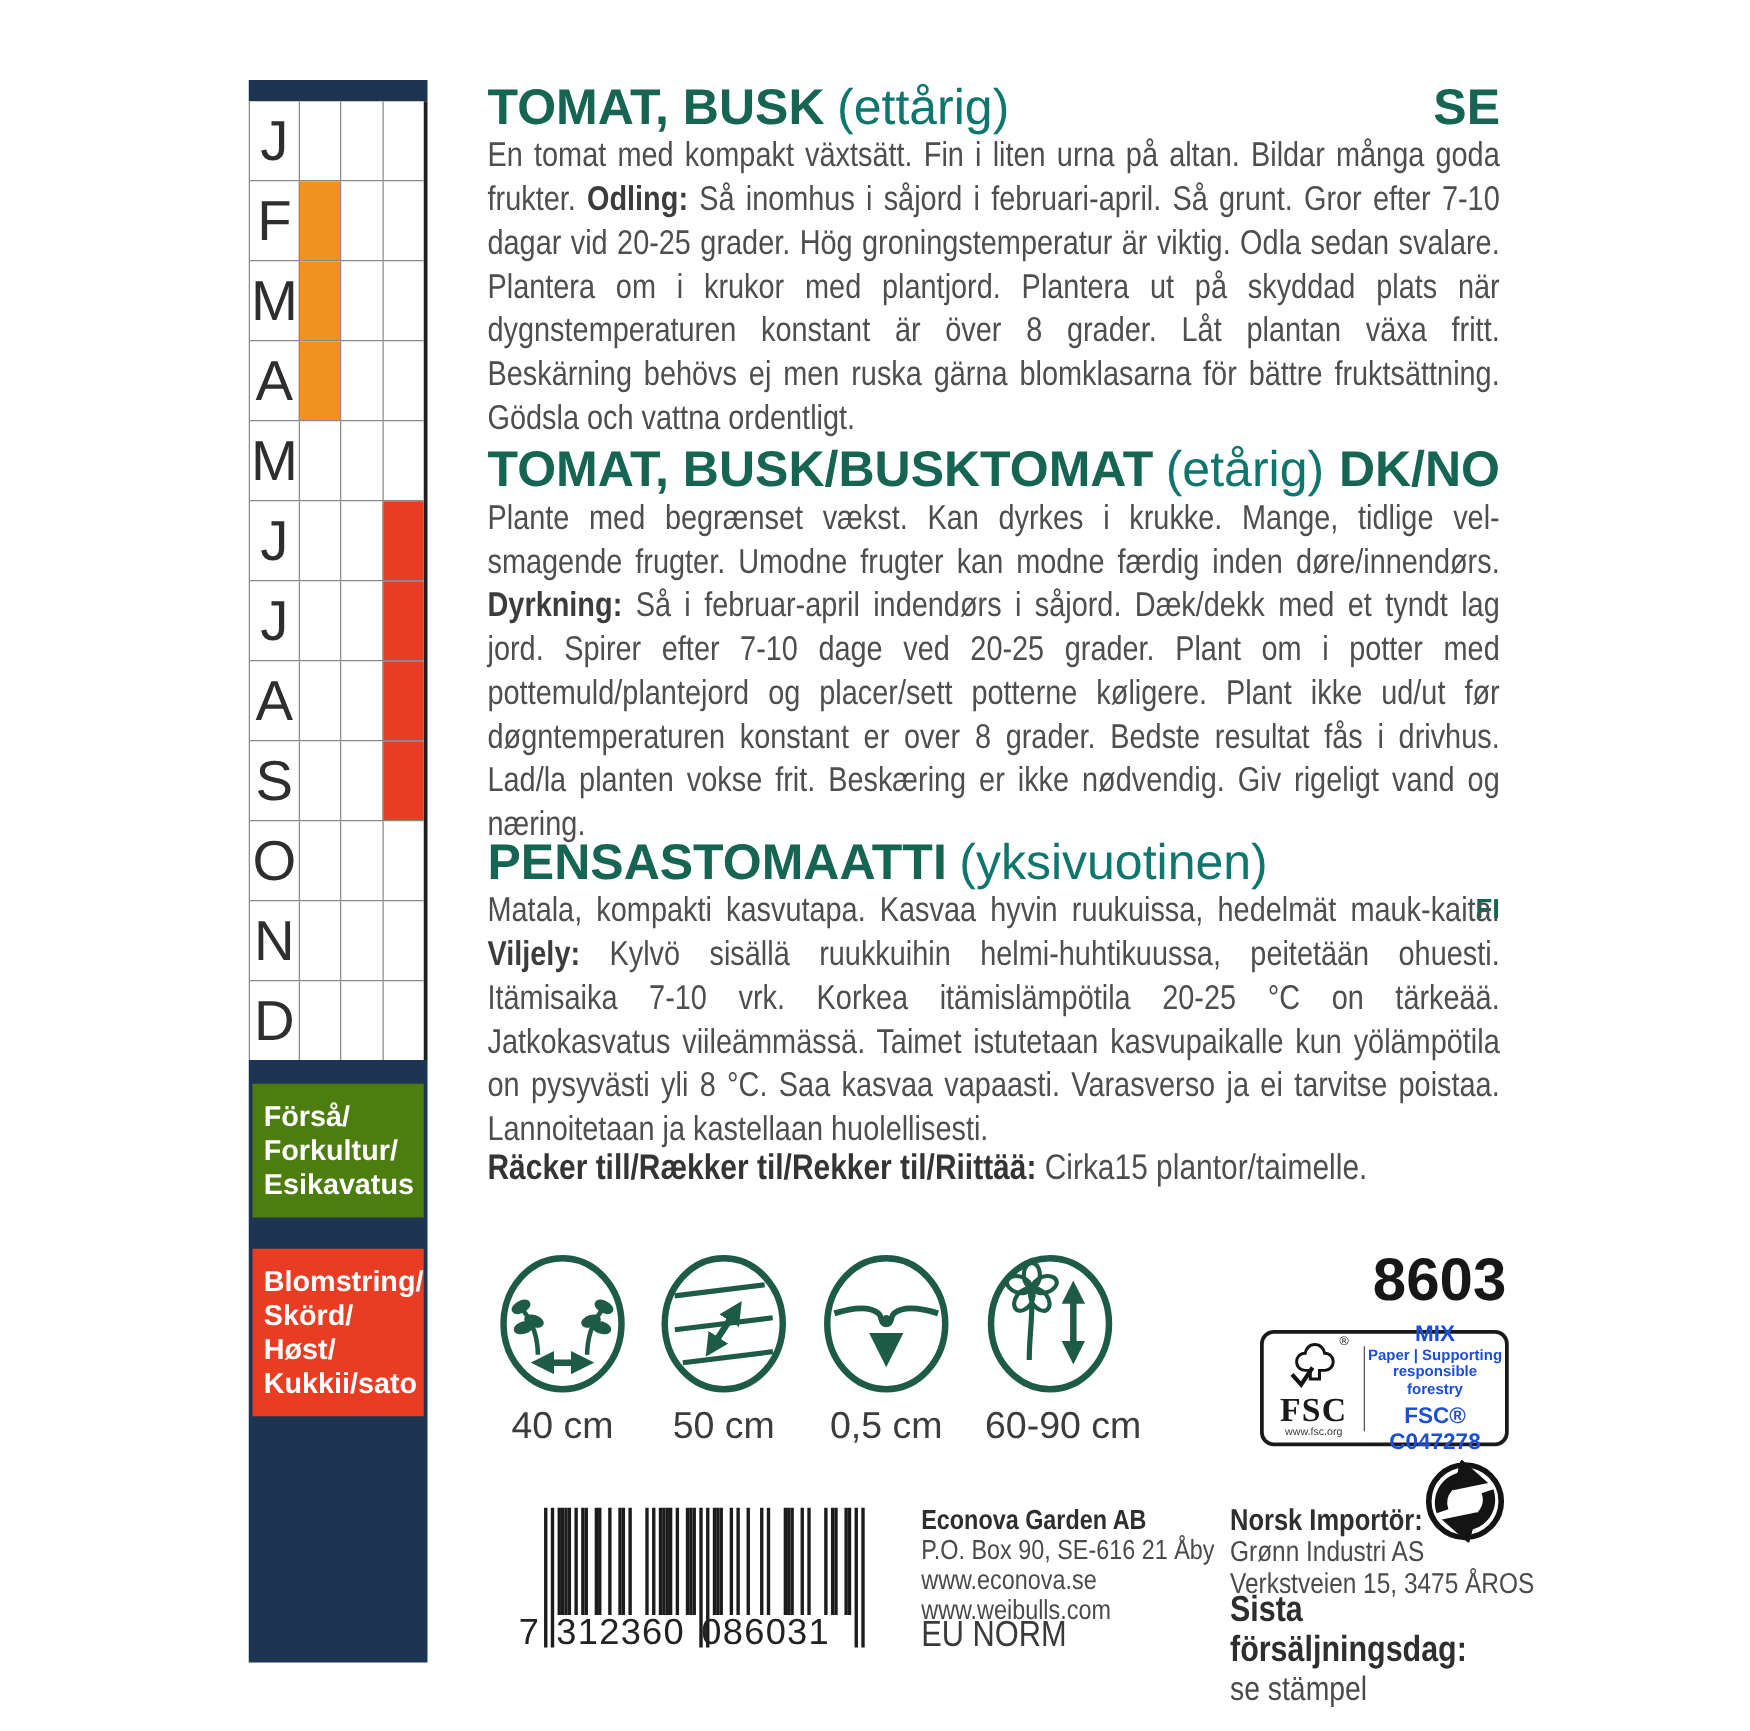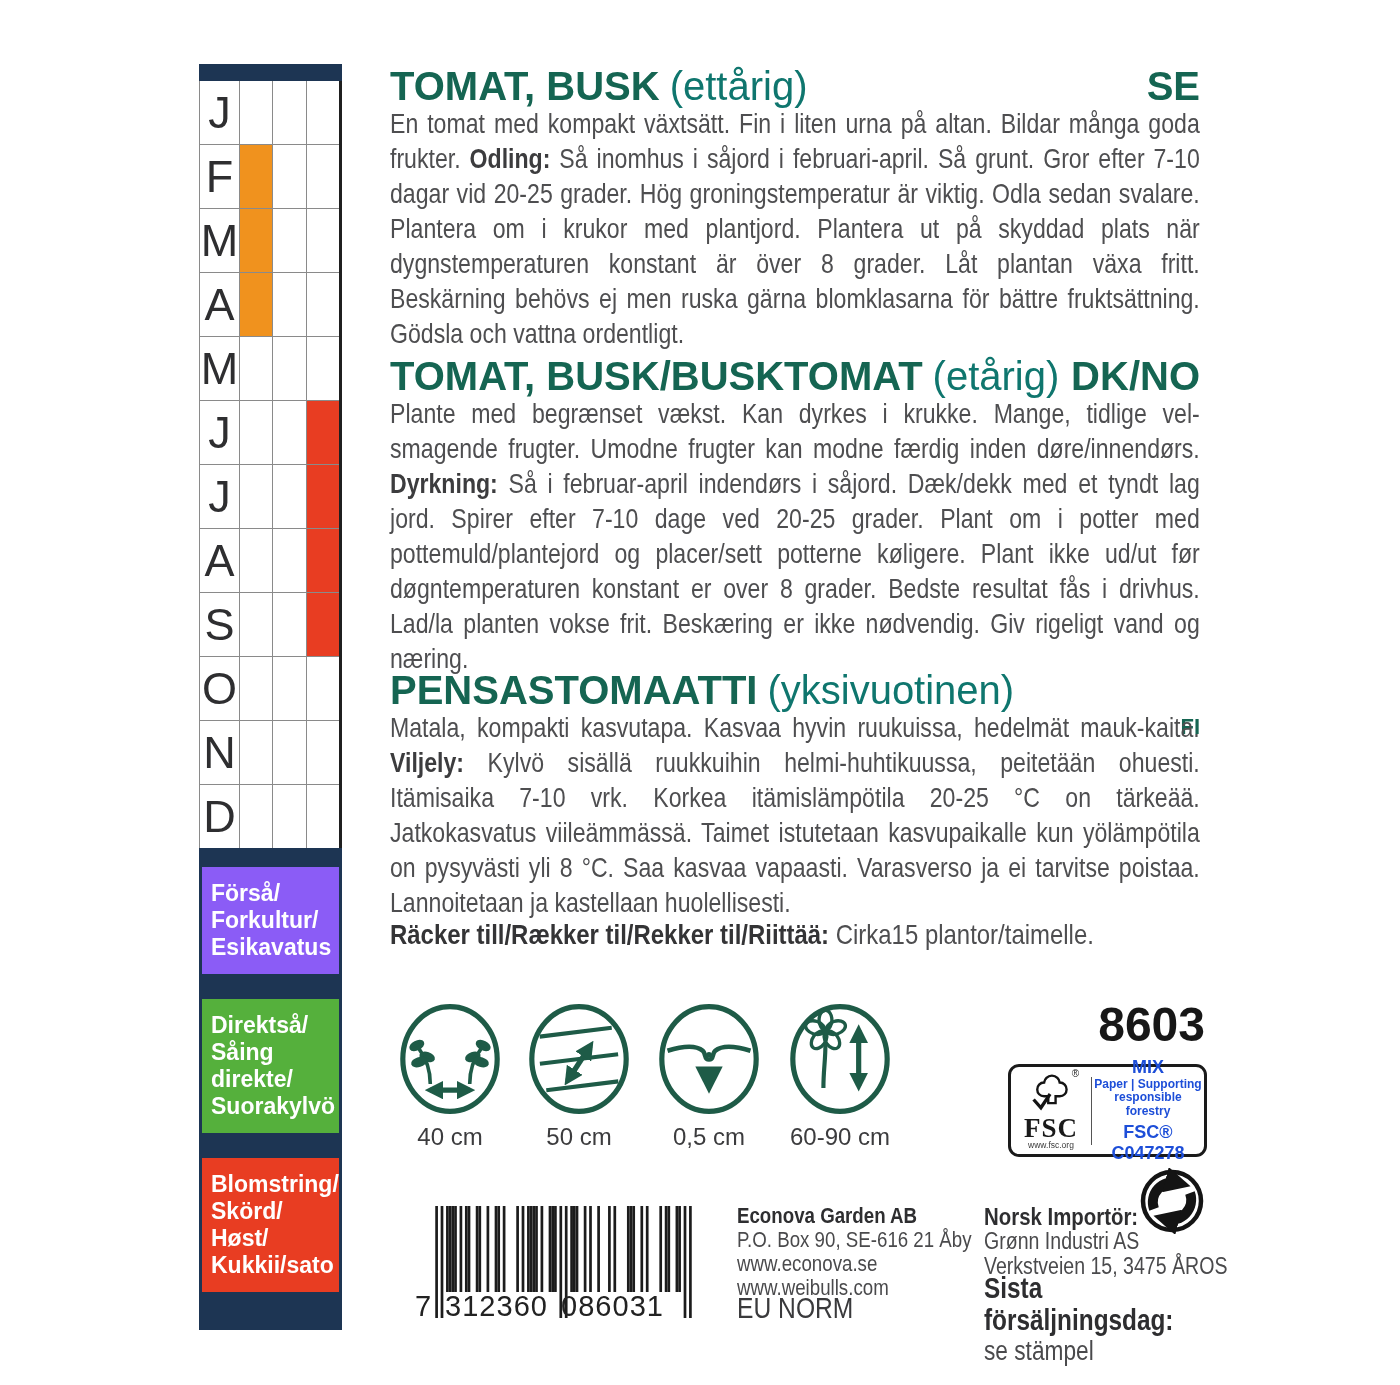--- a/index.html
+++ b/index.html
@@ -34,21 +34,21 @@
             font-size:27.5px;line-height:35px;text-align:justify;color:#4e4e50;}
   .sec-body strong{color:#3c3c3e;}
   .fi-overlay{position:absolute;right:0px;top:46px;font-weight:bold;color:#156552;font-size:22px;}
   .yield{position:absolute;left:0;top:918px;margin:0;width:964px;
          transform:scaleX(0.84);transform-origin:0 0;font-size:28.5px;color:#4e4e50;}
   .yield strong{color:#343436;}
 
   
   .icons{position:absolute;left:398px;top:1003px;width:620px;height:175px;}
   .icon-block{position:absolute;top:0;width:104px;text-align:center;}
-  .icon-label{margin-top:4px;font-size:24px;color:#3c3c3e;white-space:nowrap;text-align:center;}
+  .icon-label{margin-top:4px;font-size:30px;color:#3c3c3e;white-space:nowrap;text-align:center;}
 
   
   .artno{position:absolute;left:1000px;top:997px;width:205px;text-align:right;
          font-size:48px;font-weight:bold;color:#171717;}
   .fsc-box{position:absolute;left:1008px;top:1064px;width:199px;height:93px;
            border:3px solid #1a1a1a;border-radius:11px;box-sizing:border-box;
            display:flex;align-items:center;background:#fff;}
   .fsc-left{position:relative;width:80px;display:flex;flex-direction:column;align-items:center;}
   .fsc-reg{position:absolute;top:-4px;right:12px;font-size:10px;color:#1a1a1a;}
   .fsc-brand{font-family:"Liberation Serif",serif;font-weight:bold;font-size:27px;
@@ -155,30 +155,24 @@
           <div class="cal-cell"></div>
         </div>
         <div class="cal-row">
           <div class="cal-cell cal-month">D</div>
           <div class="cal-cell"></div>
           <div class="cal-cell"></div>
           <div class="cal-cell"></div>
         </div>
       </div>
     <div class="cal-legend" id="cal-legend">
-        <div class="legend-box" style="background: #8b5cf6;">
+        <div class="legend-box" style="background: #4d7c0f;">
           <div>Förså/</div>
           <div>Forkultur/</div>
           <div>Esikavatus</div>
-        </div>
-        <div class="legend-box" style="background: rgb(85, 176, 60);">
-          <div>Direktså/</div>
-          <div>Såing</div>
-          <div>direkte/</div>
-          <div>Suorakylvö</div>
         </div>
         <div class="legend-box" style="background: rgb(232, 61, 34);">
           <div>Blomstring/</div>
           <div>Skörd/</div>
           <div>Høst/</div>
           <div>Kukkii/sato</div>
         </div>
       </div>
   </aside>
 

